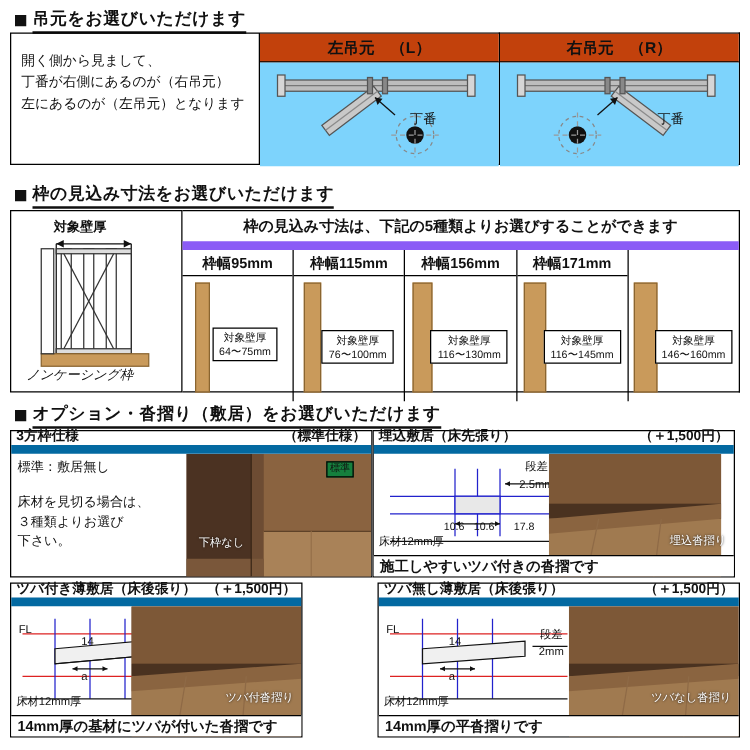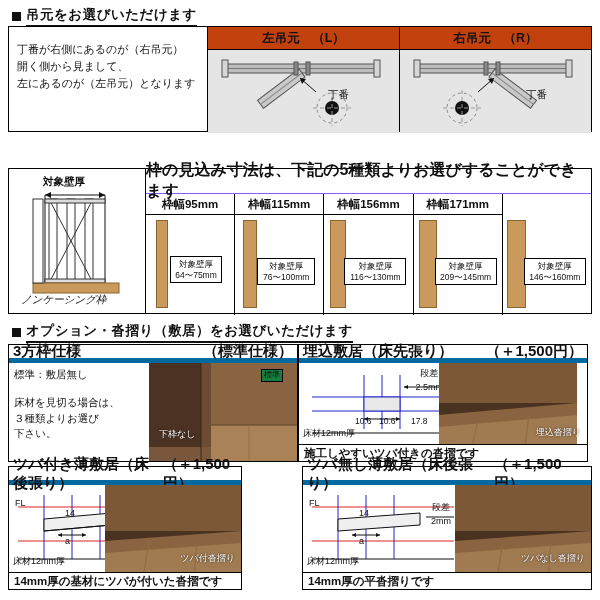--- a/index.html
+++ b/index.html
@@ -39,37 +39,37 @@
   }
   .s1-cell{
     position:absolute;top:0;height:106px;border:1px solid #000;border-left:none;
     box-sizing:border-box;
   }
   .s1-cell .hd{
     height:22px;border-bottom:1px solid #000;
     display:flex;align-items:center;justify-content:center;
     font-weight:bold;font-size:12.5px;background:#c2410c;
   }
-  .s1-body{position:relative;height:83px;background:#e5e5e5;overflow:hidden;}
+  .s1-body{position:relative;height:83px;background:#7dd3fc;overflow:hidden;}
   .lbl{position:absolute;font-size:10.5px;}
 
   
   #sec2{position:absolute;left:8px;top:146px;width:584px;}
   #s2-table{position:absolute;left:8px;top:168px;width:584px;height:142px;}
   .s2-left{
     position:absolute;left:0;top:0;width:138px;height:146px;
     border:1px solid #000;box-sizing:border-box;background:#fff;
   }
   .s2-right{
     position:absolute;left:138px;top:0;width:446px;height:146px;
     border:1px solid #000;border-left:none;box-sizing:border-box;
   }
   .s2-title{
-    height:24px;border-bottom:1px solid #8b5cf6;display:flex;align-items:center;
-    justify-content:center;font-weight:bold;font-size:16px;
+    height:24px;border-bottom:7px solid #8b5cf6;display:flex;align-items:center;
+    justify-content:center;font-weight:bold;font-size:12px;
   }
   .s2-cols{display:flex;height:121px;}
   .s2-col{
     flex:1;border-right:1px solid #000;box-sizing:border-box;position:relative;
   }
   .s2-col:last-child{border-right:none;}
   .s2-col .w{
     height:20px;display:flex;align-items:center;justify-content:center;
     font-weight:bold;font-size:11.5px;border-bottom:1px solid #000;
   }
@@ -85,22 +85,22 @@
   
   .wall-svg{position:absolute;left:0;top:0;}
 
   
   #sec3{position:absolute;left:8px;top:322px;width:584px;}
   #s3-grid{position:absolute;left:8px;top:344px;width:584px;height:248px;}
   .panel{
     position:absolute;border:1px solid #000;box-sizing:border-box;background:#fff;
   }
   .p-hd{
-    height:18px;border-bottom:5px solid #0369a1;display:flex;align-items:center;
-    justify-content:space-between;padding:0 4px;font-size:15px;font-weight:bold;
+    height:18px;border-bottom:7px solid #0369a1;display:flex;align-items:flex-end;
+    justify-content:space-between;padding:0 4px;font-size:11px;font-weight:bold;
     box-sizing:border-box;
   }
   .p-hd .price{font-weight:bold;}
   .p-body{position:relative;height:calc(100% - 18px);}
   .p-left{
     position:absolute;left:0;top:0;bottom:0;box-sizing:border-box;
     font-size:10.5px;line-height:1.5;padding:4px 4px 0 5px;overflow:hidden;
   }
   .p-right{
     position:absolute;right:0;top:0;bottom:0;overflow:hidden;
@@ -126,22 +126,22 @@
 <div class="page">
 
   <div id="sec1" class="sec-head">
     <span class="sq"></span>
     <span class="ul">吊元をお選びいただけます</span>
   </div>
 
   <div id="s1-table">
 
     <div class="s1-left">
+      <div>開く側から見まして、</div>
       <div>丁番が右側にあるのが（右吊元）</div>
-      <div>開く側から見まして、</div>
       <div>左にあるのが（左吊元）となります</div>
     </div>
 
     <div class="s1-cell" style="left:200px;width:192px;">
       <div class="hd">左吊元　（L）</div>
       <div class="s1-body">
         <svg width="190" height="83" viewBox="0 0 190 83">
 
           <rect x="18" y="14" width="150" height="9" fill="#bdbdbd" stroke="#555" stroke-width="1"></rect>
           <line x1="18" y1="18.5" x2="168" y2="18.5" stroke="#777" stroke-width="1"></line>
@@ -188,20 +188,24 @@
           <rect x="84" y="12" width="4" height="13" fill="#888" stroke="#555"></rect>
           <rect x="96" y="12" width="4" height="13" fill="#888" stroke="#555"></rect>
           <line x1="94" y1="28" x2="78" y2="42" stroke="#111" stroke-width="1"></line>
           <polygon points="94,28 88,29 92,34" fill="#111"></polygon>
         </svg>
         <div class="lbl" style="left:126px;top:38px;">丁番</div>
       </div>
     </div>
   </div>
 
+  <div id="sec2" class="sec-head">
+    <span class="sq"></span>
+    <span class="ul">枠の見込み寸法をお選びいただけます</span>
+  </div>
 
   <div id="s2-table">
 
     <div class="s2-left">
       <svg class="wall-svg" width="136" height="144" viewBox="0 0 136 144">
 
         <line x1="36" y1="26" x2="96" y2="26" stroke="#111"></line>
         <polygon points="36,26 42,23 42,29" fill="#111"></polygon>
         <polygon points="96,26 90,23 90,29" fill="#111"></polygon>
         <line x1="36" y1="26" x2="36" y2="120" stroke="#111" stroke-width="1"></line>
@@ -258,21 +262,21 @@
             </div>
           </div>
         </div>
 
         <div class="s2-col">
           <div class="w">枠幅171mm</div>
           <div class="frame-draw">
             <div class="fr-block" style="left:5px;top:6px;width:18px;height:88px;"></div>
             <div class="fr-tag" style="left:21px;top:44px;width:62px;">
               <span>対象壁厚</span><br>
-              <span>209〜145mm</span>
+              <span>116〜145mm</span>
             </div>
           </div>
         </div>
 
         <div class="s2-col">
           <div class="frame-draw">
             <div class="fr-block" style="left:4px;top:6px;width:19px;height:88px;"></div>
             <div class="fr-tag" style="left:21px;top:44px;width:62px;">
               <span>対象壁厚</span><br>
               <span>146〜160mm</span>

